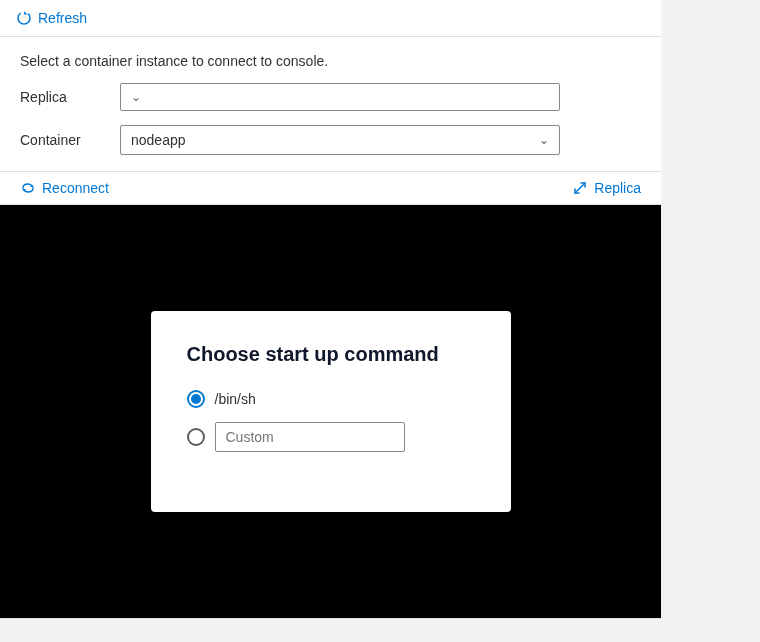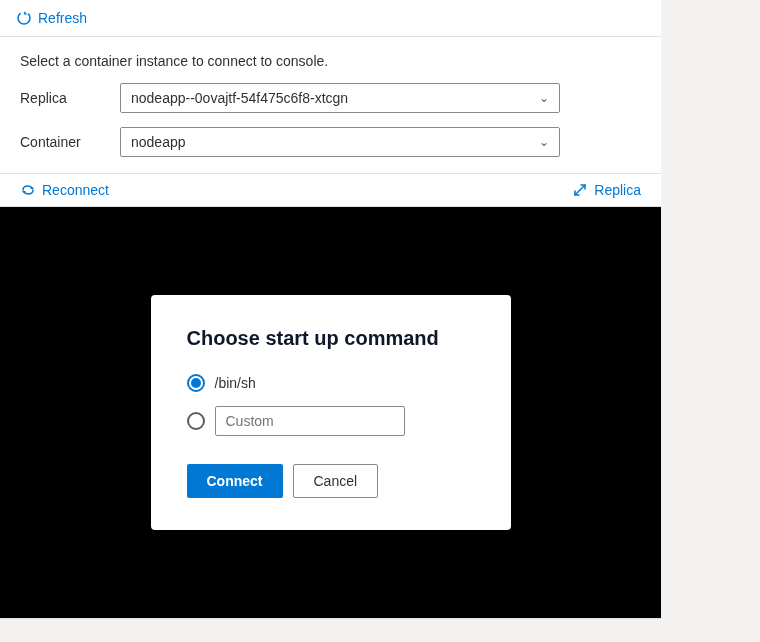--- a/index.html
+++ b/index.html
@@ -226,21 +226,20 @@
       <span>Refresh</span>
     </button>
   </div>
 
   <div class="content-area">
     <p class="description">Select a container instance to connect to console.</p>
 
     <div class="field-row">
       <span class="field-label">Replica</span>
       <div class="field-select">
-        <span>nodeapp--0ovajtf-54f475c6f8-xtcgn</span>
         <span class="chevron-icon">⌄</span>
       </div>
     </div>
 
     <div class="field-row">
       <span class="field-label">Container</span>
       <div class="field-select">
         <span>nodeapp</span>
         <span class="chevron-icon">⌄</span>
       </div>
@@ -280,21 +279,17 @@
           <span class="radio-label">/bin/sh</span>
         </div>
 
 
         <div class="custom-input-wrapper">
           <div class="radio-input unselected"></div>
           <input type="text" class="custom-input" placeholder="Custom" style="">
         </div>
       </div>
 
-      <div class="dialog-buttons">
-        <button class="connect-btn">Connect</button>
-        <button class="cancel-btn">Cancel</button>
-      </div>
     </div>
   </div>
 
   <div class="bottom-bar"></div>
 </div>
 
 </body></html>

